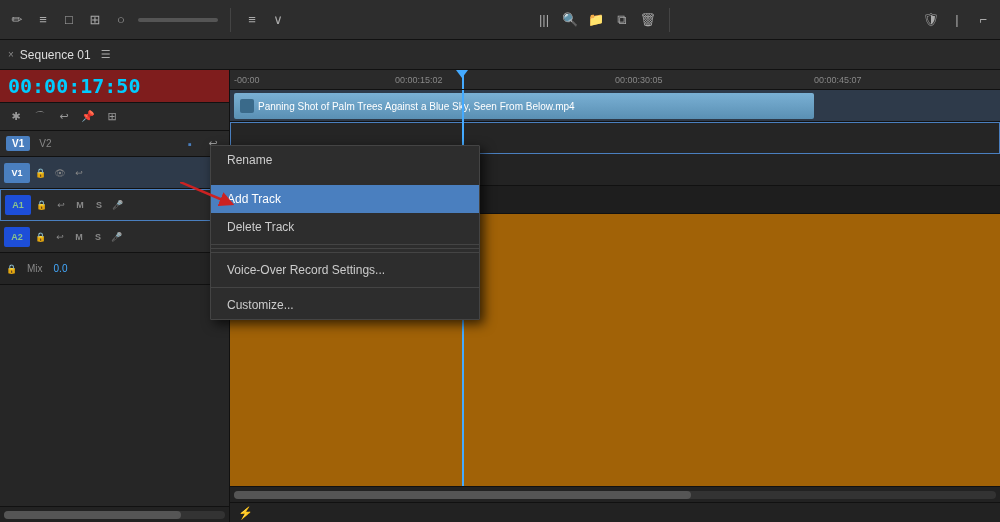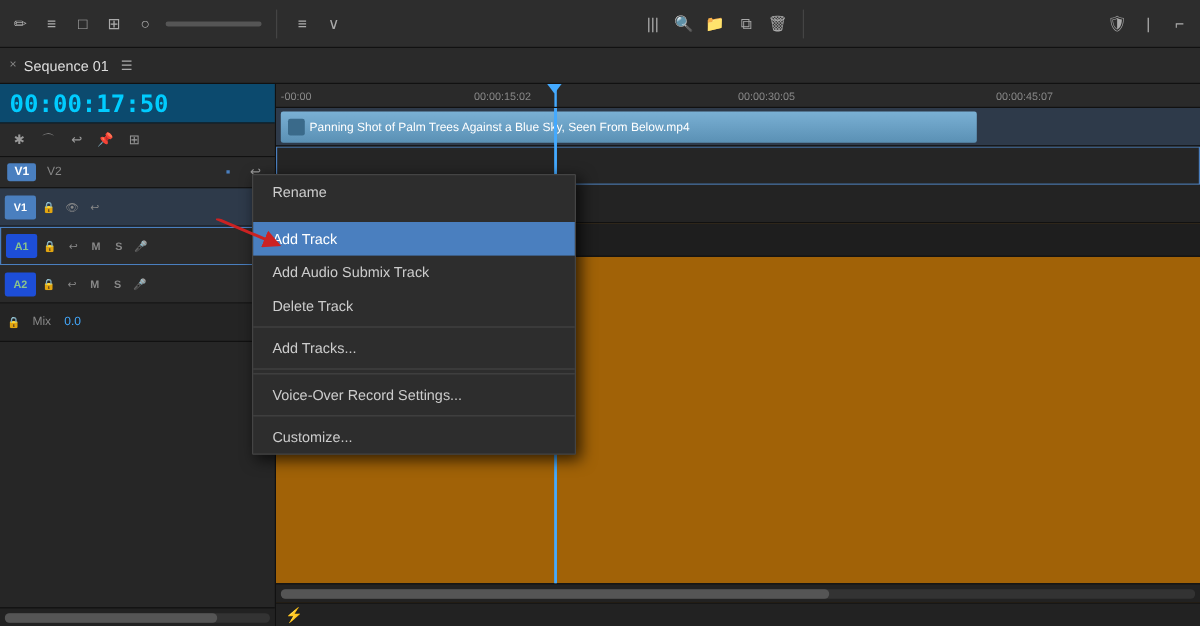--- a/index.html
+++ b/index.html
@@ -76,21 +76,21 @@
       display: flex;
       flex-direction: column;
     }
 
     .timecode {
       padding: 4px 8px;
       color: #00ccff;
       font-size: 20px;
       font-weight: bold;
       font-family: monospace;
-      background: #0c4a6e;
+      background: #7f1d1d;
       border-bottom: 1px solid #111;
     }
 
     .tools-row {
       height: 28px;
       background: #2a2a2a;
       border-bottom: 1px solid #111;
       display: flex;
       align-items: center;
       padding: 0 6px;
@@ -449,21 +449,21 @@
       </div>
     </div>
   </div>
 
   <div class="right-panel">
 
     <div class="timeline-ruler">
       <span class="ruler-mark" style="left:4px;">-00:00</span>
       <span class="ruler-mark" style="left:165px;">00:00:15:02</span>
       <span class="ruler-mark" style="left:385px;">00:00:30:05</span>
-      <span class="ruler-mark" style="left:600px;">00:00:45:07</span>
+      <span class="ruler-mark" style="left:584px;">00:00:45:07</span>
 
       <div class="playhead-triangle" style="left:232px; margin-left:-6px;"></div>
       <div class="playhead" style="left:232px; top:0; height:100%;"></div>
     </div>
 
     <div class="timeline-tracks">
 
       <div class="video-clip-row">
         <div class="video-clip" style="left:4px; width:580px;">
           <div class="clip-icon"></div>
@@ -509,29 +509,23 @@
 </div>
 
 <div class="context-menu">
   <div class="menu-item">
     <span>Rename</span>
   </div>
   <div class="menu-item highlighted">
     <span>Add Track</span>
   </div>
   <div class="menu-item">
-    <span>Add Audio Submix Track</span>
-  </div>
-  <div class="menu-item">
     <span>Delete Track</span>
   </div>
   <div class="menu-separator"></div>
-  <div class="menu-item">
-    <span>Add Tracks...</span>
-  </div>
   <div class="menu-separator"></div>
   <div class="menu-separator"></div>
   <div class="menu-item">
     <span>Voice-Over Record Settings...</span>
   </div>
   <div class="menu-separator"></div>
   <div class="menu-item">
     <span>Customize...</span>
   </div>
 </div>

